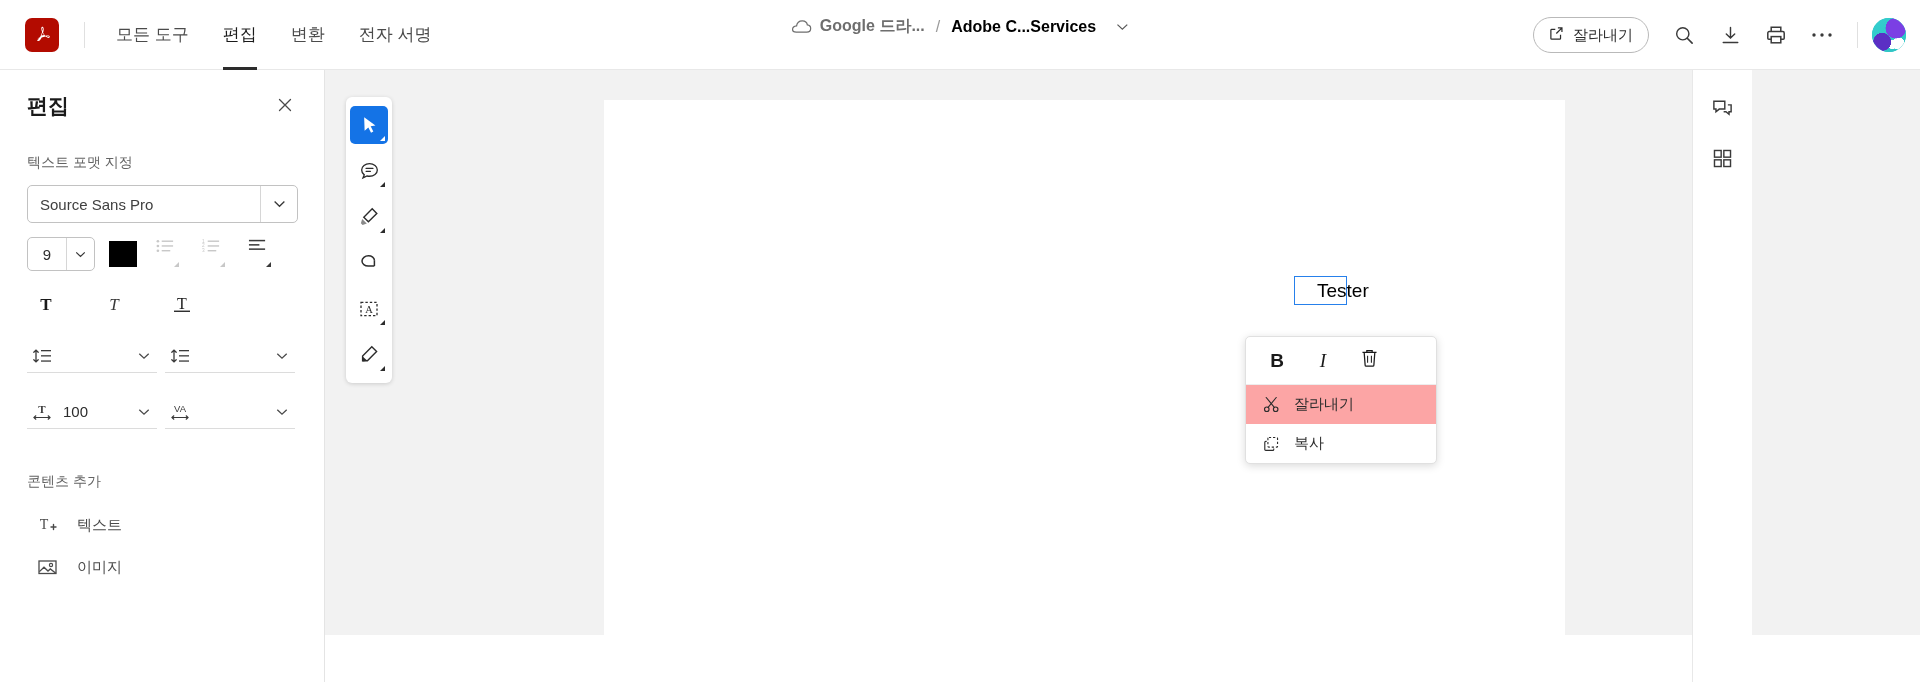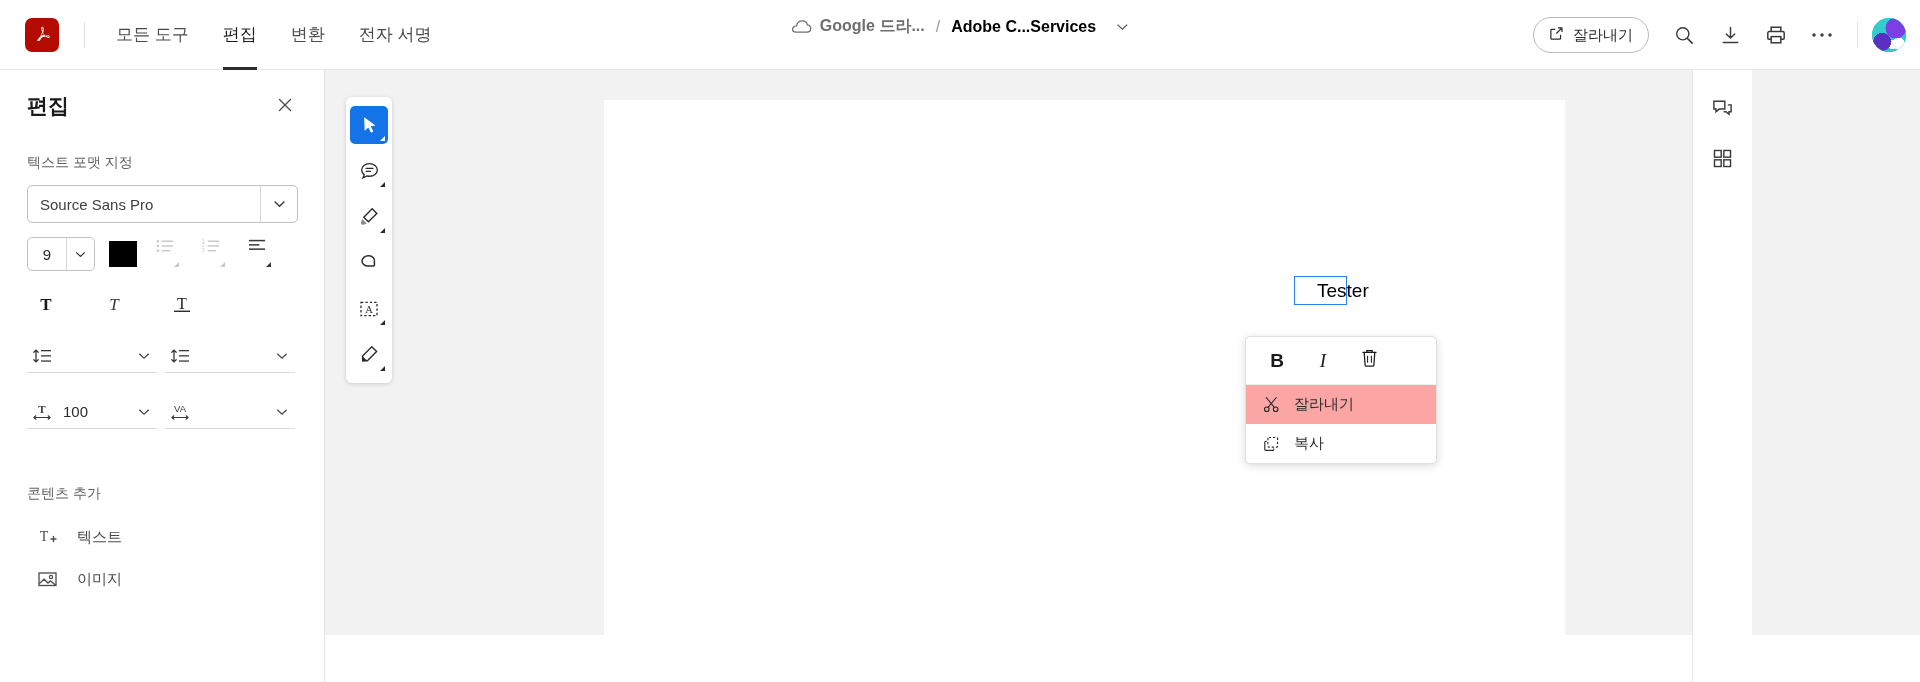--- a/index.html
+++ b/index.html
@@ -486,21 +486,21 @@
         <span class="fg-value"></span>
         <span class="fg-spacer"></span>
         <span class="fg-arrow">
           <svg width="12" height="8" viewBox="0 0 14 9" aria-hidden="true">
             <path fill="none" stroke="#4a4a4a" stroke-width="1.5" d="M1.5 1.8 7 7l5.5-5.2"></path>
           </svg>
         </span>
       </div>
     </div>
 
-    <div class="section-label" style="margin-top:56px">콘텐츠 추가</div>
+    <div class="section-label" style="margin-top:44px">콘텐츠 추가</div>
 
     <div class="add-item">
       <span class="ai-icon">
         <svg width="22" height="20" viewBox="0 0 22 20" aria-hidden="true">
           <text x="7" y="14" text-anchor="middle" font-size="14" fill="#4a4a4a" font-family="serif">T</text>
           <path stroke="#4a4a4a" stroke-width="1.4" stroke-linecap="round" d="M16.5 9.5v5M14 12h5"></path>
         </svg>
       </span>
       <span>텍스트</span>
     </div>

